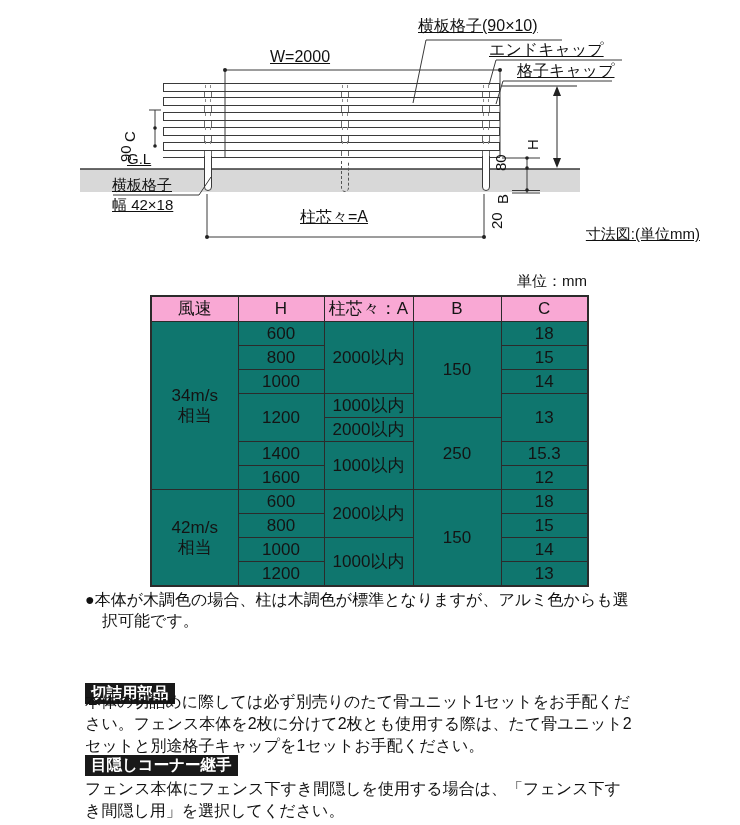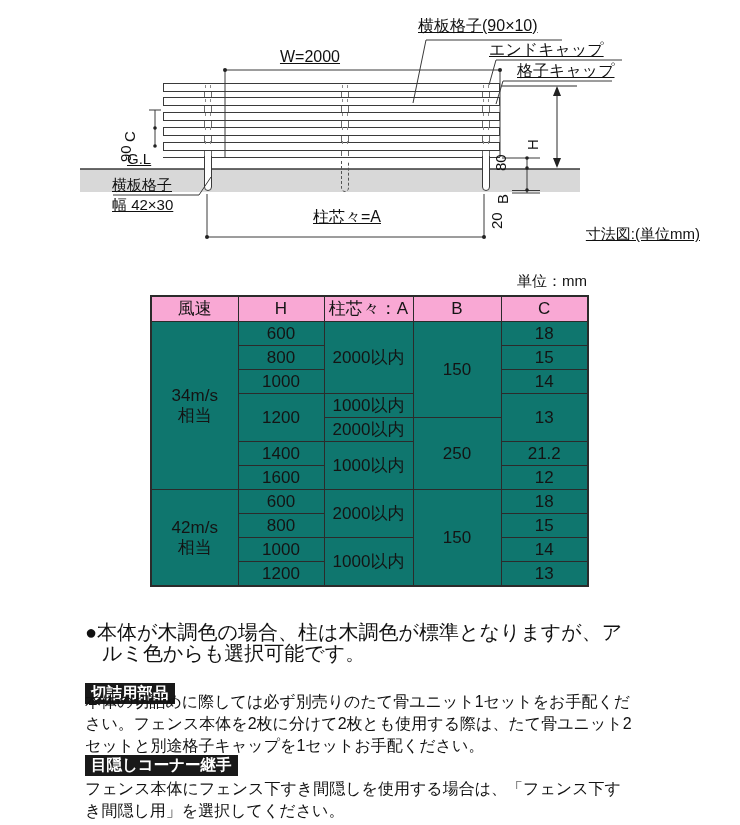--- a/index.html
+++ b/index.html
@@ -1,37 +1,37 @@
 <!DOCTYPE html>
 <html><head>
 <meta charset="utf-8">
 <style>
   html,body{margin:0;padding:0;background:#fff;}
   body{font-family:"Liberation Sans","DejaVu Sans",sans-serif;color:#111;}
   .canvas{position:relative;width:740px;height:825px;background:#fff;overflow:hidden;}
   .dlabel{position:absolute;font-size:16px;line-height:1.1;white-space:nowrap;color:#111;text-decoration:underline;}
   .dlabel.sm{font-size:15px;}
   .rot{position:absolute;font-size:15px;white-space:nowrap;transform:rotate(-90deg);transform-origin:left bottom;line-height:1;}
-  .center{text-align:center;}
+  .center{}
   .right{text-align:right;}
 
   svg.diagram{position:absolute;left:0;top:0;}
 
   
   table.spec{position:absolute;left:150px;top:295px;border-collapse:collapse;table-layout:fixed;border:2px solid #2b2b2b;}
   table.spec th, table.spec td{
     border:1px solid #2b2b2b;text-align:center;vertical-align:middle;
     font-size:17px;font-weight:normal;padding:0;line-height:1.15;background:#0f766e;color:#141414;
   }
   table.spec th{background:#f9a8d4;height:24px;}
   table.spec td{height:23px;}
   .unit-note{position:absolute;left:450px;top:272px;width:137px;text-align:right;font-size:15px;}
 
   
-  .notes{position:absolute;left:85px;top:589px;width:552px;font-size:20px;line-height:21px;margin-top:33px;}
+  .notes{position:absolute;left:85px;top:589px;width:552px;font-size:16px;line-height:21px;}
   .note{padding-left:17px;text-indent:-17px;margin:0 0 5px 0;}
   .sec-h{position:absolute;left:85px;background:#191919;color:#fff;font-size:15.5px;font-weight:bold;
          padding:2px 6px 3px 6px;line-height:16px;white-space:nowrap;}
   .sec-b{position:absolute;left:85px;width:552px;font-size:16px;line-height:22px;}
 </style>
 </head>
 <body>
 
 <div class="canvas">
 
@@ -120,21 +120,21 @@
   </svg>
 
   <div class="dlabel" style="left:418px;top:17px;">横板格子(90×10)</div>
   <div class="dlabel" style="left:489px;top:41px;">エンドキャップ</div>
   <div class="dlabel" style="left:497px;top:62px;margin-left:20px;">格子キャップ</div>
   <div class="dlabel center" style="left:270px;top:48px;width:80px;">W=2000</div>
   <div class="rot" style="left:137px;top:127px;">C</div>
   <div class="rot" style="left:133px;top:147px;">90</div>
   <div class="dlabel sm" style="left:127px;top:151px;">G.L</div>
   <div class="dlabel sm" style="left:112px;top:177px;">横板格子</div>
-  <div class="dlabel sm" style="left:112px;top:197px;">幅 42×30</div>
+  <div class="dlabel sm" style="left:112px;top:197px;">幅 42×18</div>
   <div class="dlabel center" style="left:300px;top:208px;width:94px;">柱芯々=A</div>
   <div class="rot" style="left:540px;top:135px;">H</div>
   <div class="rot" style="left:508px;top:156px;">80</div>
   <div class="rot" style="left:510px;top:189px;">B</div>
   <div class="rot" style="left:504px;top:214px;">20</div>
   <div class="dlabel sm right" style="left:560px;top:226px;width:140px;">寸法図:(単位mm)</div>
 
   <div class="unit-note">単位：mm</div>
 
   <table class="spec">
@@ -173,21 +173,21 @@
       <td>1000以内</td>
       <td rowspan="2">13</td>
     </tr>
     <tr>
       <td>2000以内</td>
       <td rowspan="3">250</td>
     </tr>
     <tr>
       <td>1400</td>
       <td rowspan="2">1000以内</td>
-      <td>21.2</td>
+      <td>15.3</td>
     </tr>
     <tr>
       <td>1600</td>
       <td>12</td>
     </tr>
     <tr>
       <td rowspan="4"><span>42m/s</span><br><span>相当</span></td>
       <td>600</td>
       <td rowspan="2">2000以内</td>
       <td rowspan="4">150</td>

